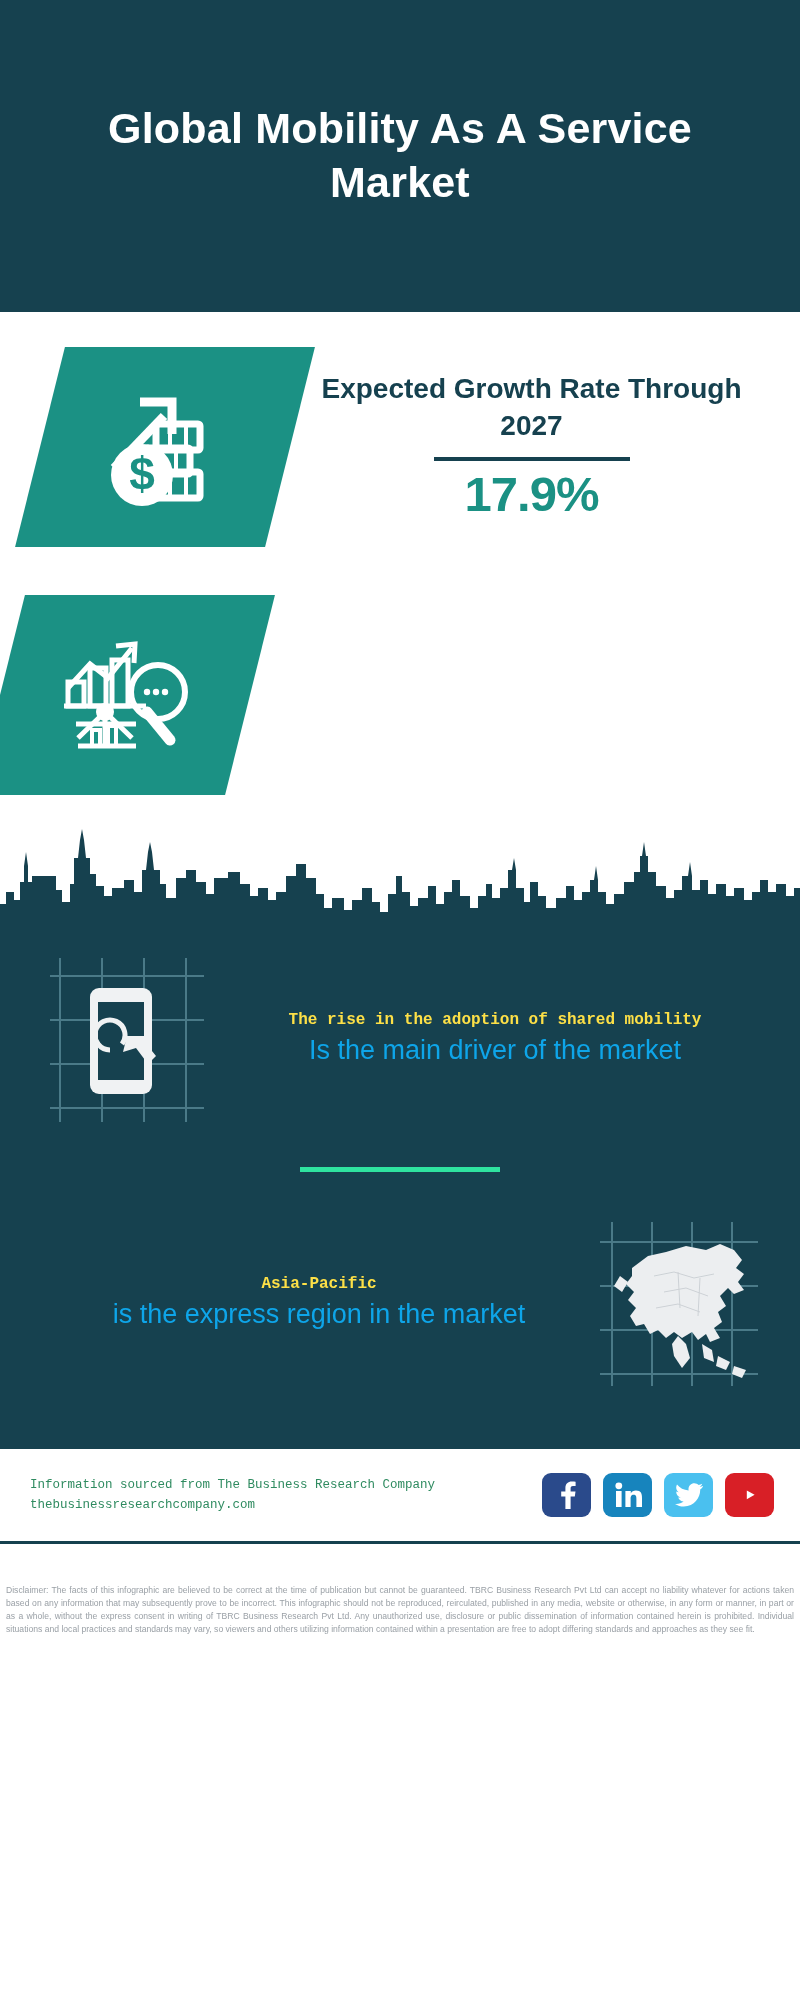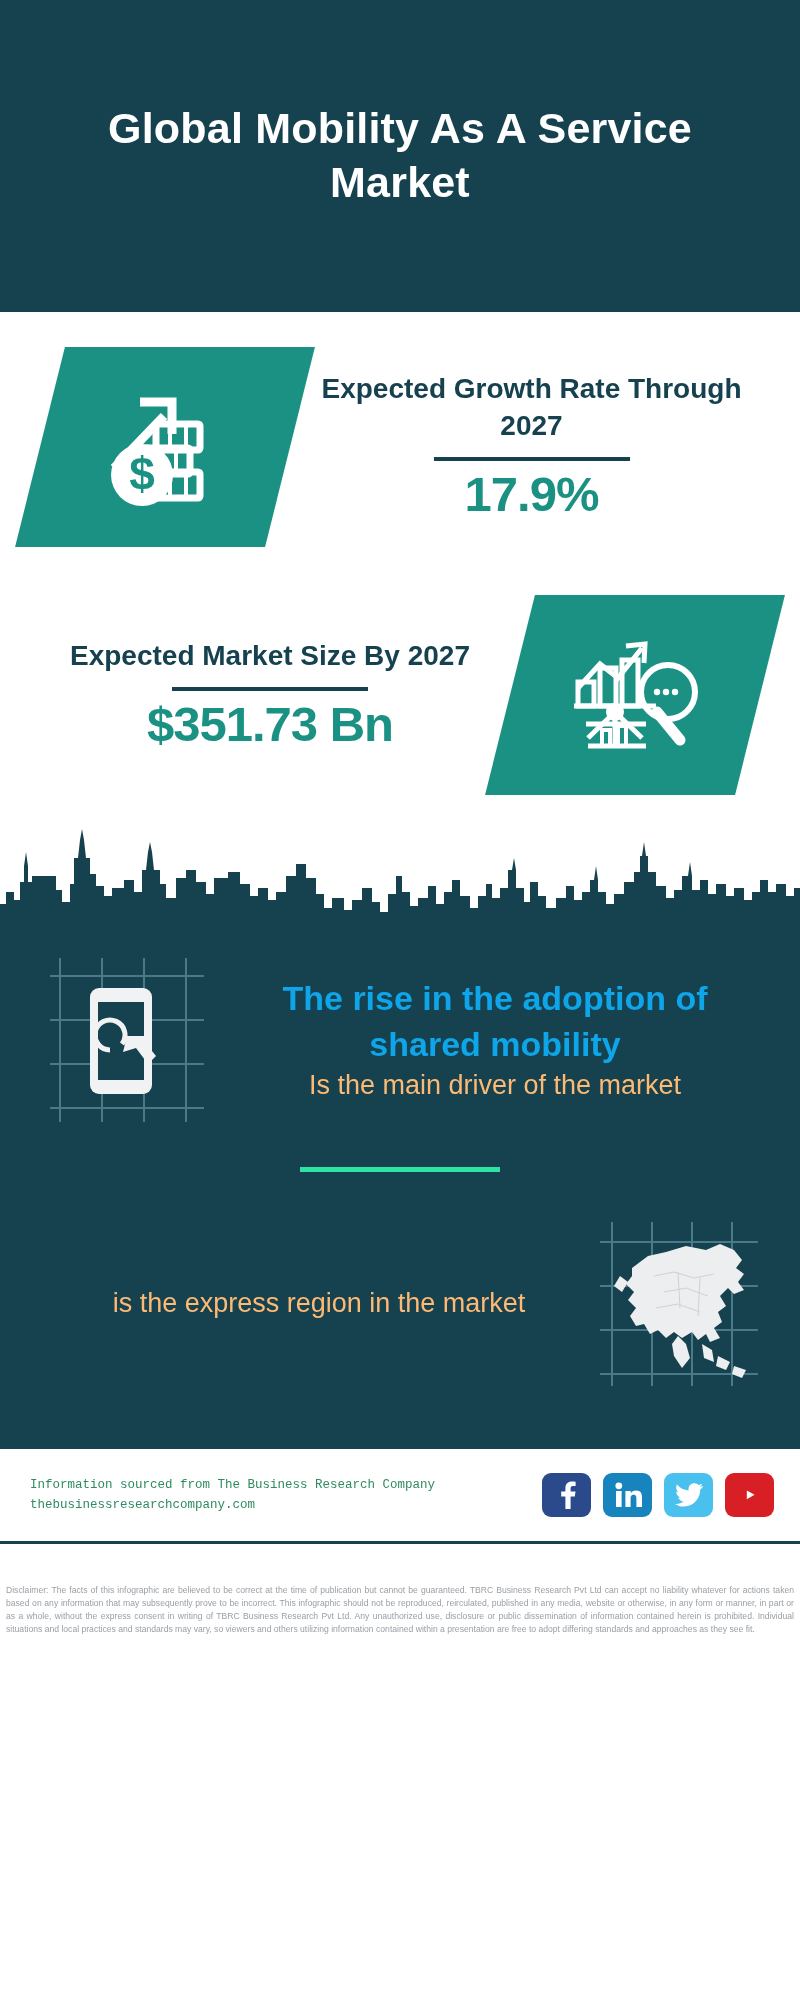--- a/index.html
+++ b/index.html
@@ -92,27 +92,28 @@
     align-items:center;
     width:800px;
   }
   .panel-icon {
     flex:0 0 auto;
     width:170px; height:175px;
     position:relative;
   }
   .panel-copy { flex:1 1 auto; text-align:center; padding:0 18px; }
   .panel-head {
-    color:#0ea5e9;
-    font-size:34px;
+    color:#fde047;
+    font-size:16px;
     font-weight:bold;
     line-height:1.36;
+    font-family:Liberation Mono, monospace;
   }
   .panel-sub {
-    color:#fdba74;
+    color:#0ea5e9;
     font-size:27px;
     line-height:1.36;
   }
 
   .panel-divider {
     width:200px; height:5px;
     background:#2fe3a0;
     margin:40px auto 44px auto;
   }
 
@@ -183,25 +184,20 @@
 
     <div class="stat-text block1-right">
       <div class="stat-label">Expected Growth Rate Through 2027</div>
       <div class="stat-divider"></div>
       <div class="stat-value">17.9%</div>
     </div>
   </div>
 
   <div class="stat-row stat-row-2">
 
-    <div class="stat-text block2-left">
-      <div class="stat-label">Expected Market Size By 2027</div>
-      <div class="stat-divider"></div>
-      <div class="stat-value">$351.73 Bn</div>
-    </div>
 
     <div class="para-badge block2-right">
       <div class="para-inner">
         <svg width="150" height="150" viewBox="0 0 150 150">
           <g stroke="#ffffff" fill="none" stroke-width="5">
 
             <path d="M18 68 L40 44 L58 58 L82 28"></path>
             <path d="M66 26 L85 24 L84 43"></path>
 
             <rect x="18" y="62" width="16" height="24"></rect>
@@ -263,20 +259,21 @@
       <div class="panel-copy">
         <div class="panel-head">The rise in the adoption of shared mobility</div>
         <div class="panel-sub">Is the main driver of the market</div>
       </div>
     </div>
 
     <div class="panel-divider"></div>
 
     <div class="panel-row" style="padding:0 36px 54px 44px;">
       <div class="panel-copy">
+        <div class="panel-head">Asia-Pacific</div>
         <div class="panel-sub">is the express region in the market</div>
       </div>
       <div class="panel-icon">
         <svg width="170" height="175" viewBox="0 0 170 175">
           <g stroke="#4a7a88" stroke-width="2" fill="none">
             <line x1="18" y1="6" x2="18" y2="170"></line>
             <line x1="58" y1="6" x2="58" y2="170"></line>
             <line x1="98" y1="6" x2="98" y2="170"></line>
             <line x1="138" y1="6" x2="138" y2="170"></line>
             <line x1="6" y1="26" x2="164" y2="26"></line>

